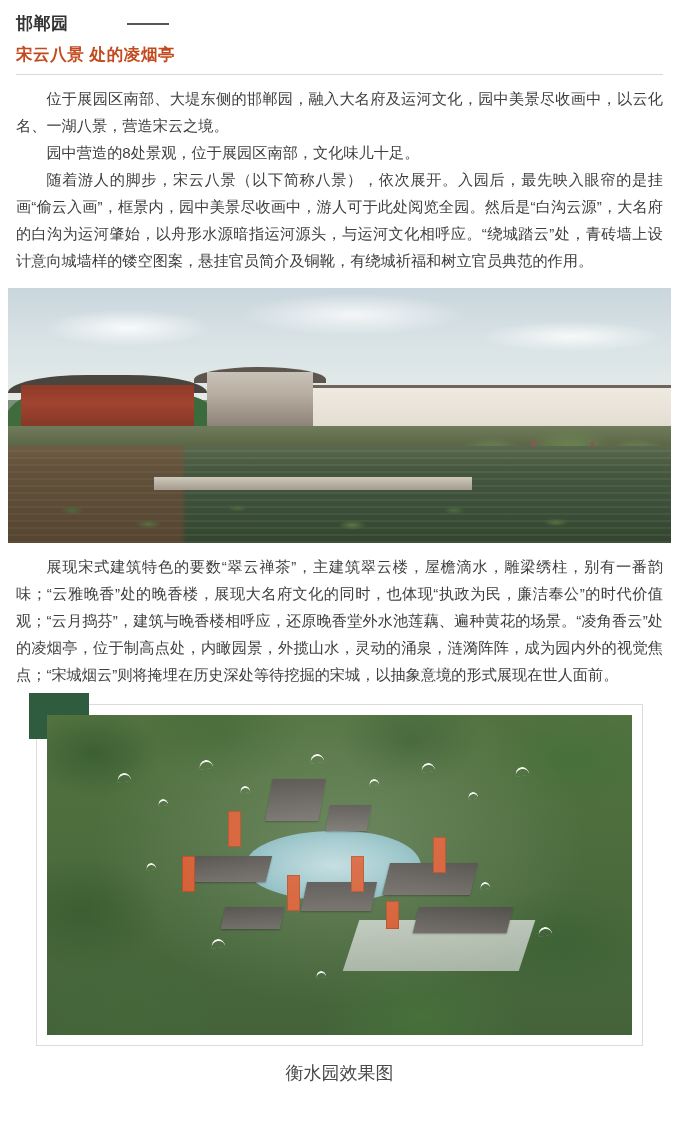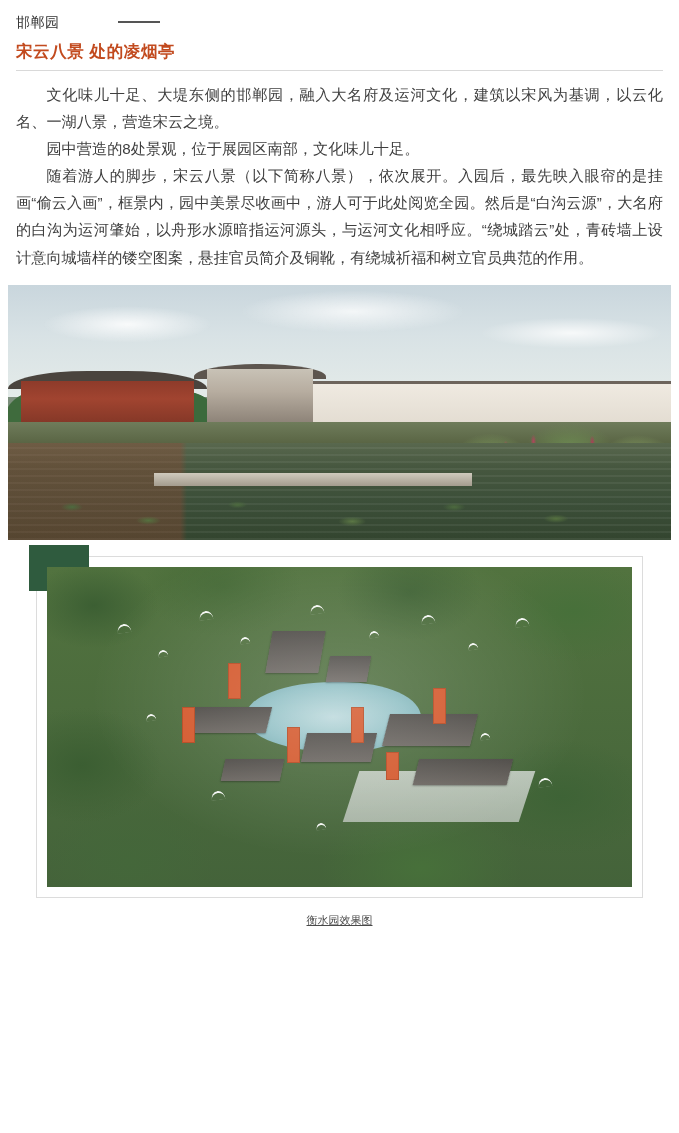--- a/index.html
+++ b/index.html
@@ -20,23 +20,23 @@
     box-sizing: border-box;
     padding: 0 0 14px 0;
     overflow: hidden;
   }
   .header {
     padding: 14px 16px 0 16px;
   }
   .kicker {
     display: flex;
     align-items: center;
-    font-size: 14px;
+    font-size: 17px;
     color: #333333;
-    font-weight: normal;
+    font-weight: bold;
     letter-spacing: 0.5px;
     line-height: 1.2;
     gap: 48px;
   }
   .kicker-line {
     display: inline-block;
     width: 42px;
     height: 0;
     border-top: 2px solid #555555;
     margin-left: 10px;
@@ -258,43 +258,42 @@
   }
   .bird.s { width: 10px; height: 5px; }
   .p2-haze {
     position: absolute; inset: 0;
     background: radial-gradient(ellipse at 50% 40%, rgba(255,255,255,.18), rgba(255,255,255,0) 60%);
     pointer-events: none;
   }
   .caption {
     margin-top: 14px;
     text-align: center;
-    font-size: 11px;
+    font-size: 18px;
     color: #4a4a4a;
     line-height: 1.5;
-    text-decoration: underline;
   }
 </style>
 </head>
 <body>
 
 <div class="page">
 
   <div class="header">
     <div class="kicker">
       <span>邯郸园</span>
       <span class="kicker-line"></span>
     </div>
     <div class="title">宋云八景 处的凌烟亭</div>
   </div>
 
   <div class="rule"></div>
 
   <div class="body-text">
-    <p>文化味儿十足、大堤东侧的邯郸园，融入大名府及运河文化，建筑以宋风为基调，以云化名、一湖八景，营造宋云之境。</p>
+    <p>位于展园区南部、大堤东侧的邯郸园，融入大名府及运河文化，园中美景尽收画中，以云化名、一湖八景，营造宋云之境。</p>
     <p>园中营造的8处景观，位于展园区南部，文化味儿十足。</p>
     <p>随着游人的脚步，宋云八景（以下简称八景），依次展开。入园后，最先映入眼帘的是挂画“偷云入画”，框景内，园中美景尽收画中，游人可于此处阅览全园。然后是“白沟云源”，大名府的白沟为运河肇始，以舟形水源暗指运河源头，与运河文化相呼应。“绕城踏云”处，青砖墙上设计意向城墙样的镂空图案，悬挂官员简介及铜靴，有绕城祈福和树立官员典范的作用。</p>
   </div>
 
   <div class="figure">
     <div class="photo1" title="">
       <div class="p1-sky"></div>
       <div class="p1-clouds"></div>
       <div class="p1-treeline"></div>
       <div class="p1-wall"></div>
@@ -305,20 +304,23 @@
       <div class="p1-bank"></div>
       <div class="p1-reeds"></div>
       <div class="p1-reed-flowers"></div>
       <div class="p1-water"></div>
       <div class="p1-reflect"></div>
       <div class="p1-bridge"></div>
       <div class="p1-lily"></div>
     </div>
   </div>
 
+  <div class="body-text">
+    <p>展现宋式建筑特色的要数“翠云禅茶”，主建筑翠云楼，屋檐滴水，雕梁绣柱，别有一番韵味；“云雅晚香”处的晚香楼，展现大名府文化的同时，也体现“执政为民，廉洁奉公”的时代价值观；“云月捣芬”，建筑与晚香楼相呼应，还原晚香堂外水池莲藕、遍种黄花的场景。“凌角香云”处的凌烟亭，位于制高点处，内瞰园景，外揽山水，灵动的涌泉，涟漪阵阵，成为园内外的视觉焦点；“宋城烟云”则将掩埋在历史深处等待挖掘的宋城，以抽象意境的形式展现在世人面前。</p>
+  </div>
 
   <div class="figure2">
     <div class="frame">
       <div class="frame-corner"></div>
       <div class="photo2">
         <div class="p2-forest"></div>
         <div class="p2-water"></div>
         <div class="p2-plaza"></div>
         <div class="p2-roofs">
           <div class="roof r1"></div>

